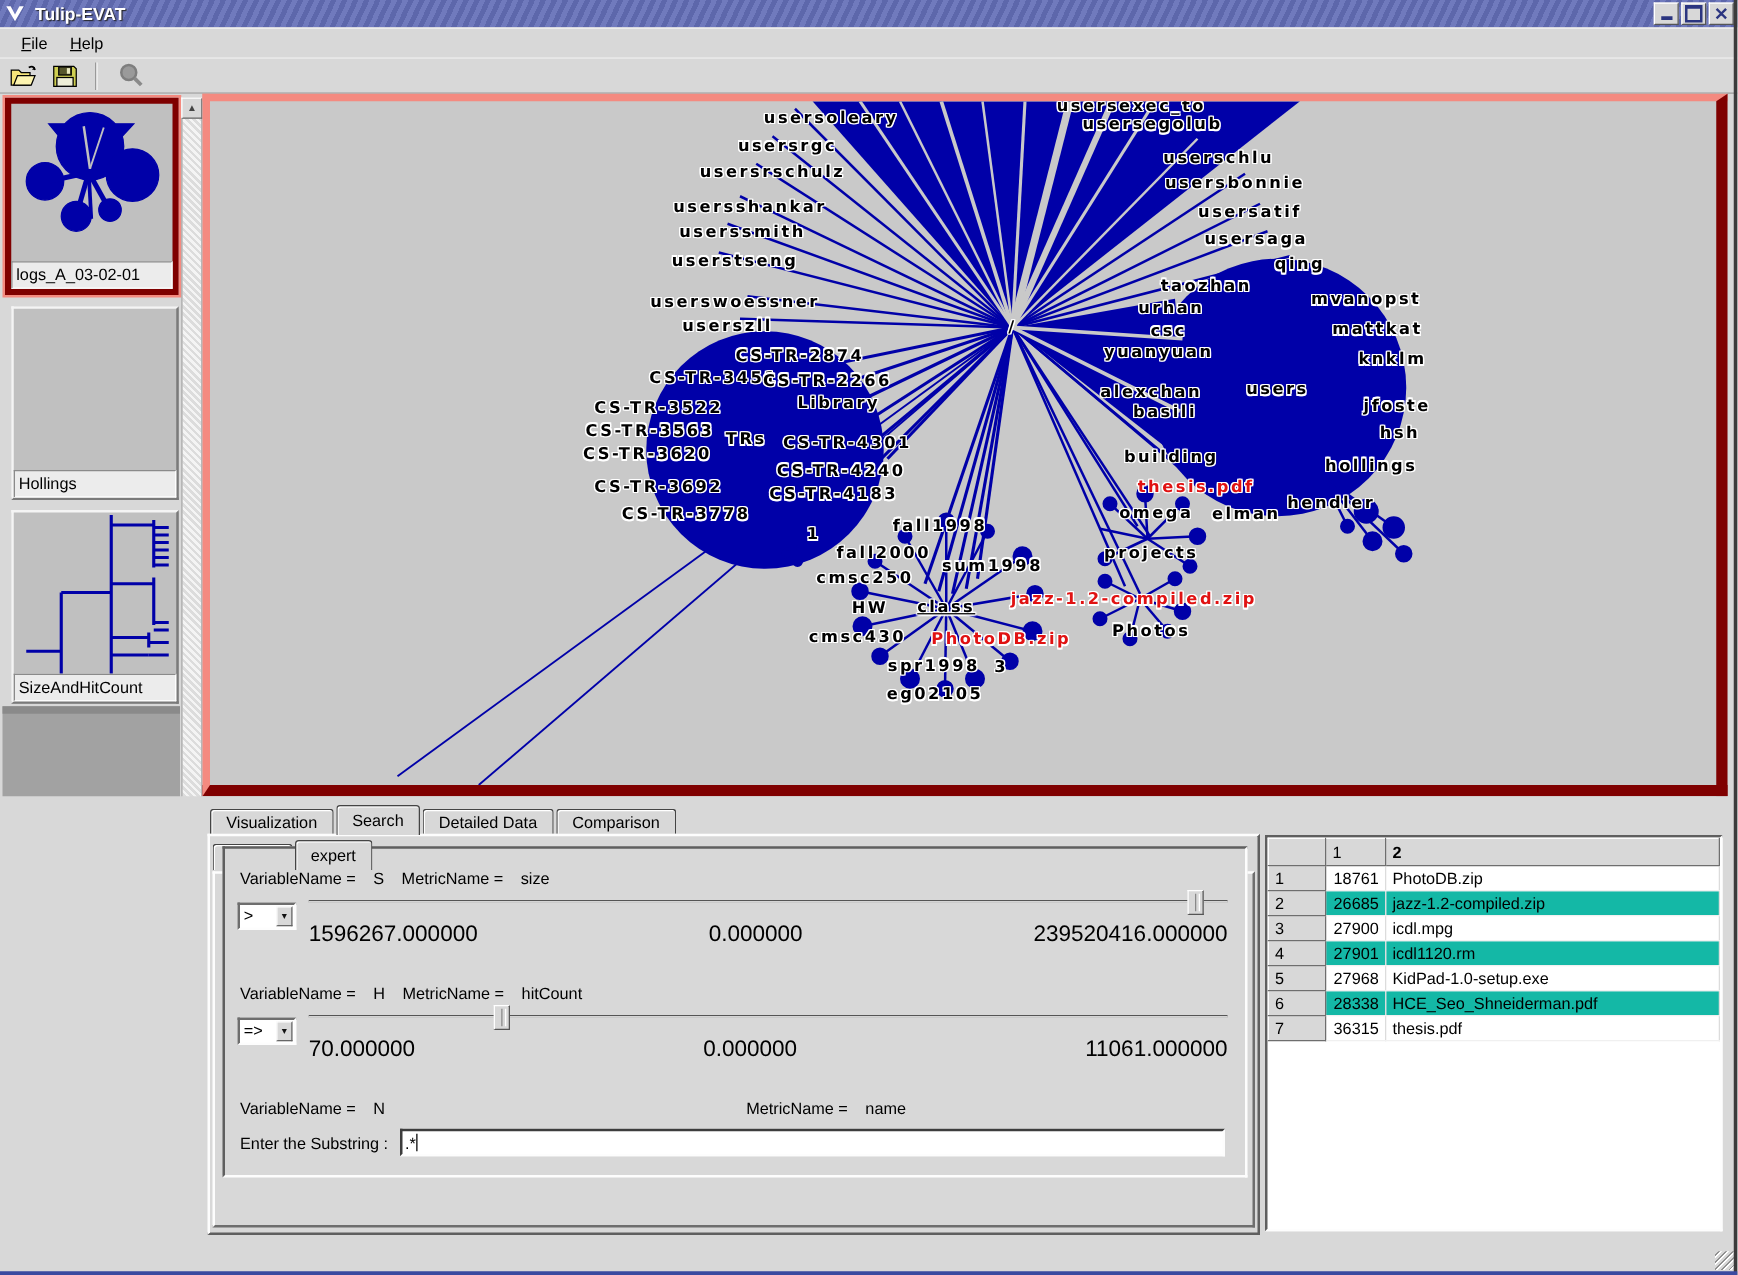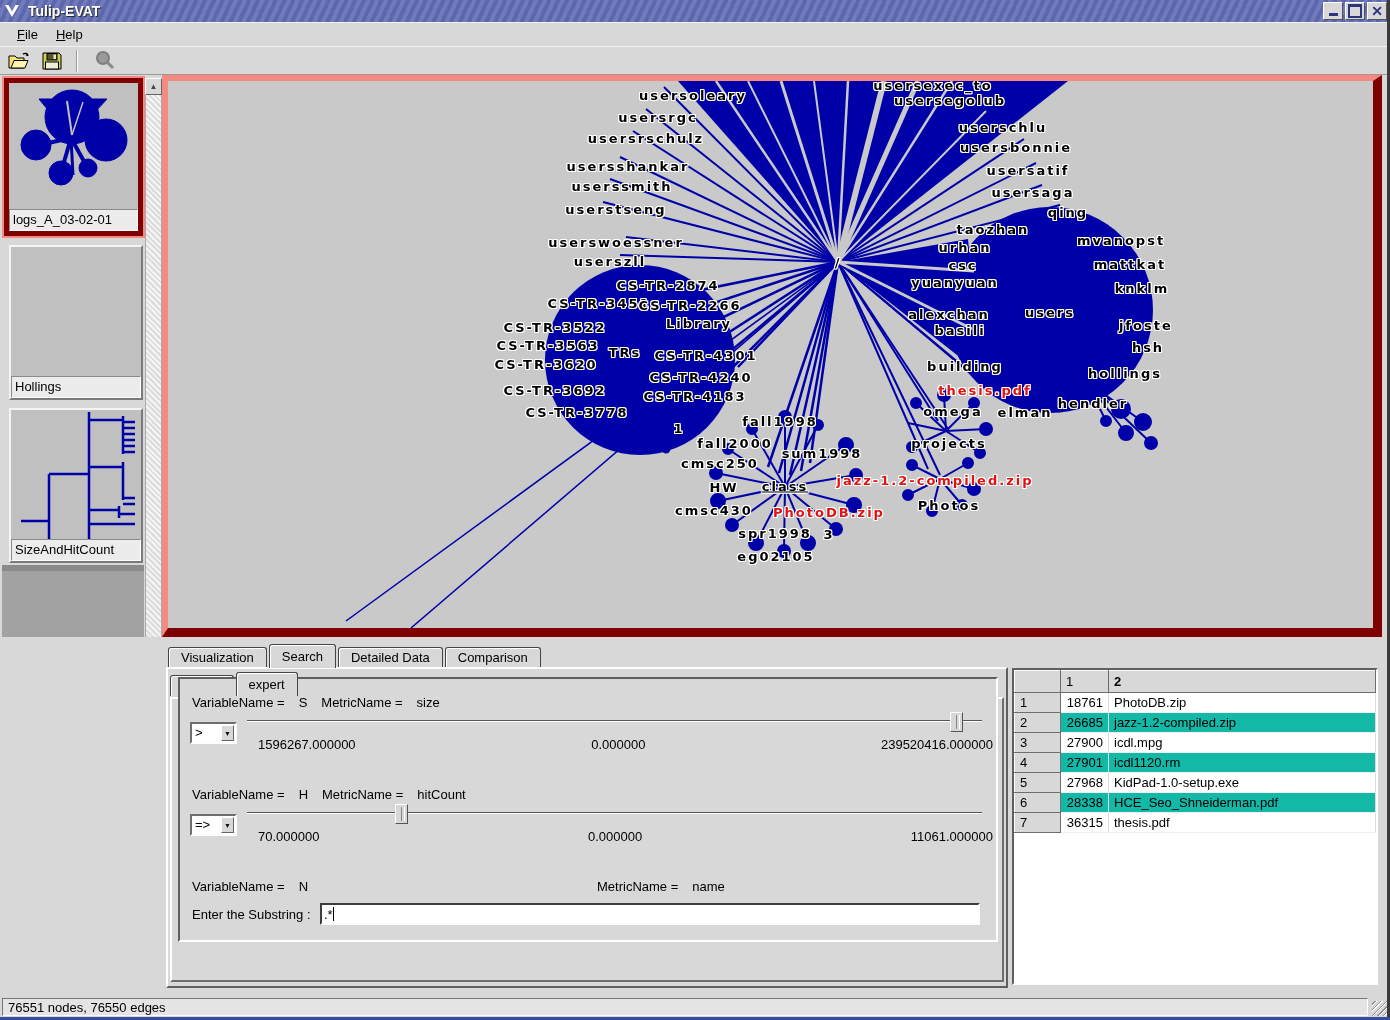--- a/index.html
+++ b/index.html
@@ -53,21 +53,21 @@
 
   .metric-combo { position:absolute; left:0; top:896px; width:163px; height:22px; background:#d8d8d8;
     border:2px solid; border-color:#fdfdfd #6e6e6e #6e6e6e #fdfdfd; padding:1px 4px; }
   .combo-arrow { position:absolute; right:2px; top:2px; width:17px; height:14px; background:#d8d8d8;
     border:1px solid; border-color:#fff #666 #666 #fff; text-align:center; font-size:8px; color:#111; line-height:13px; }
 
   
   .graph-view { position:absolute; left:162px; top:75px; width:1220px; height:562px;
     border-top:6px solid #f48a80; border-left:6px solid #f48a80; border-right:9px solid #7f0000; border-bottom:9px solid #7f0000;
     background:#c9c9c9; }
-  .graph-canvas { position:absolute; left:0; top:0; width:975px; height:547px; overflow:hidden;margin-left:28px; }
+  .graph-canvas { position:absolute; left:0; top:0; width:975px; height:547px; overflow:hidden; }
   .graph-canvas svg { position:absolute; left:0; top:0; }
   .glabel { position:absolute; transform:translate(-50%,-50%); white-space:nowrap;
     font-family:"DejaVu Sans", sans-serif; font-weight:bold; font-size:13px; letter-spacing:2px; color:#000;
     text-shadow:-1px -1px 0 #fff,1px -1px 0 #fff,-1px 1px 0 #fff,1px 1px 0 #fff,-1px 0 0 #fff,1px 0 0 #fff,0 -1px 0 #fff,0 1px 0 #fff; }
   .glabel.red { color:#e01212; }
 
   
   .bottom-panel { position:absolute; left:0; top:637px; width:1390px; height:358px; background:#d8d8d8; }
   .tabbar { position:absolute; left:168px; top:7px; height:24px; display:flex; align-items:flex-end; }
   .tab { height:21px; padding:2px 12px 0; background:#d8d8d8; border:1px solid #444; border-bottom:none;
@@ -83,21 +83,21 @@
   .srow-label { position:absolute; left:12px; white-space:nowrap; }
   .srow-label b { font-weight:normal; padding:0 14px 0 14px; }
   .op-combo { position:absolute; left:10px; width:47px; height:22px; background:#fff;
     border:2px solid; border-color:#6e6e6e #fdfdfd #fdfdfd #6e6e6e; padding:1px 3px; font-size:13px; }
   .op-combo .combo-arrow { top:1px; right:1px; width:13px; height:16px; line-height:15px; font-size:7px; }
   .slider { position:absolute; left:67px; width:735px; height:20px; }
   .slider .track { position:absolute; left:0; right:0; top:8px; height:2px; background:#555; border-bottom:1px solid #fff; }
   .slider .handle { position:absolute; top:0; width:13px; height:20px; background:#d8d8d8;
     border:1px solid; border-color:#fff #555 #555 #fff; }
   .slider .handle::after { content:""; position:absolute; left:5px; top:2px; bottom:2px; width:2px; border-left:1px solid #888; border-right:1px solid #fff; }
-  .num-row { position:absolute; left:78px; width:735px; display:flex; justify-content:space-between; font-size:13px; }
+  .num-row { position:absolute; left:67px; width:735px; display:flex; justify-content:space-between; font-size:18px; }
   .num-mid { position:absolute; left:0; right:0; text-align:center; }
   .num-row span { position:relative; }
 
   .substr-input { position:absolute; left:140px; width:660px; height:22px; background:#fff;
     border:2px solid; border-color:#3d3d3d #fdfdfd #fdfdfd #3d3d3d; padding:2px 2px; font-size:13px; }
   .caret { display:inline-block; width:1px; height:14px; background:#000; vertical-align:-2px; }
 
   
   .results { position:absolute; left:1012px; top:31px; width:366px; height:317px; background:#fff;
     border:2px solid; border-color:#5f5f5f #fdfdfd #fdfdfd #5f5f5f; overflow:hidden; }
@@ -596,18 +596,17 @@
             <th>7</th>
             <td class="num">36315</td>
             <td>thesis.pdf</td>
           </tr>
         </tbody>
     </table>
   </div>
 </div>
 
 <div class="statusbar">
-  <div class="status-field">76551 nodes, 76550 edges</div>
   <div class="grip"></div>
 </div>
 
 <div class="win-edge-r"></div>
 <div class="win-edge-b"></div>
 
 </body></html>

